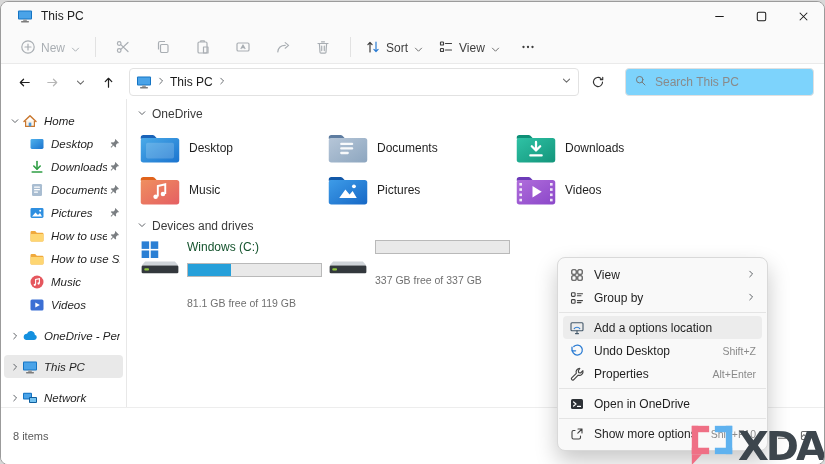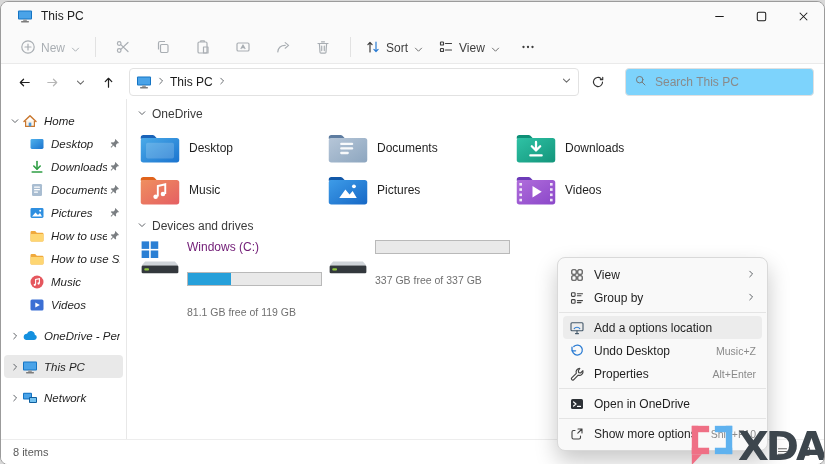--- a/index.html
+++ b/index.html
@@ -60,27 +60,27 @@
   .folder-grid{margin-top:4px;display:grid;grid-template-columns:repeat(3,188px);grid-auto-rows:42px;}
   .tile{display:flex;align-items:center;gap:8px;padding-left:2px;}
   .tile .f-icon{width:42px;height:34px;flex:none;}
   .tile .f-icon svg{width:42px;height:34px;display:block;}
   .tile .f-name{font-size:12px;color:#1f1f1f;}
   .drive-grid{margin-top:4px;display:grid;grid-template-columns:repeat(2,188px);grid-auto-rows:44px;}
   .drive{display:flex;gap:6px;padding-left:2px;}
   .drive .d-icon{width:42px;height:38px;flex:none;}
   .drive .d-icon svg{width:42px;height:38px;display:block;}
   .drive .d-info{padding-top:1px;}
-  .drive .d-name{font-size:12px;color:#701a75;margin-bottom:18px;}
+  .drive .d-name{font-size:12px;color:#14532d;margin-bottom:9px;}
   .drive .d-bar{width:133px;height:12px;border:1px solid #b9b9b9;background:#e9e9e9;}
   .drive .d-fill{height:100%;background:#26a0da;}
   .drive .d-free{font-size:10.5px;color:#707070;margin-top:20px;}
   
   .statusbar{position:absolute;left:0;right:0;bottom:0;height:24px;border-top:1px solid #ededed;
-    display:flex;align-items:center;padding:0 12px;font-size:11px;color:#5a5a5a;background:#fff;}
+    display:flex;align-items:center;padding:16px 12px;font-size:11px;color:#5a5a5a;background:#fff;}
   .statusbar .sright{margin-left:auto;display:flex;gap:10px;color:#6a6a6a;}
   .statusbar .sright svg{width:13px;height:13px;}
   
   .context-menu{position:absolute;left:556px;top:255px;width:209px;background:#f9f9f9;
     border:1px solid #d9d9d9;border-radius:8px;box-shadow:0 10px 22px rgba(0,0,0,.22);
     padding:5px 0;z-index:5;}
   .menu-item{height:23px;margin:0 5px;padding:0 6px;border-radius:4px;display:flex;align-items:center;gap:9px;}
   .menu-item.hl{background:#ececec;}
   .menu-item .m-icon{width:16px;height:16px;flex:none;}
   .menu-item .m-icon svg{width:16px;height:16px;display:block;}
@@ -690,21 +690,21 @@
         <span class="m-lbl">Add a options location</span>
       </div>
       <div class="menu-item">
         <span class="m-icon">
           <svg viewBox="0 0 16 16" fill="none" stroke="#2b7cd3" stroke-width="1.3" stroke-linecap="round" stroke-linejoin="round">
             <path d="M3 4.2 v3.6 h3.6"></path>
             <path d="M3.4 7.8 a5 5 0 1 0 1.4 -4.3"></path>
           </svg>
         </span>
         <span class="m-lbl">Undo Desktop</span>
-        <span class="m-sc">Music+Z</span>
+        <span class="m-sc">Shift+Z</span>
       </div>
       <div class="menu-item">
         <span class="m-icon">
           <svg viewBox="0 0 16 16" fill="none" stroke="#424242" stroke-width="1.15" stroke-linecap="round" stroke-linejoin="round">
             <path d="M10.8 2.4 a3.7 3.7 0 0 0 -3.5 4.9 L2.7 11.9 a1.35 1.35 0 0 0 1.9 1.9 L9.2 9.2 a3.7 3.7 0 0 0 4.7 -4.5 L11.6 7 L9.7 6.6 L9.3 4.7 Z"></path>
           </svg>
         </span>
         <span class="m-lbl">Properties</span>
         <span class="m-sc">Alt+Enter</span>
       </div>

